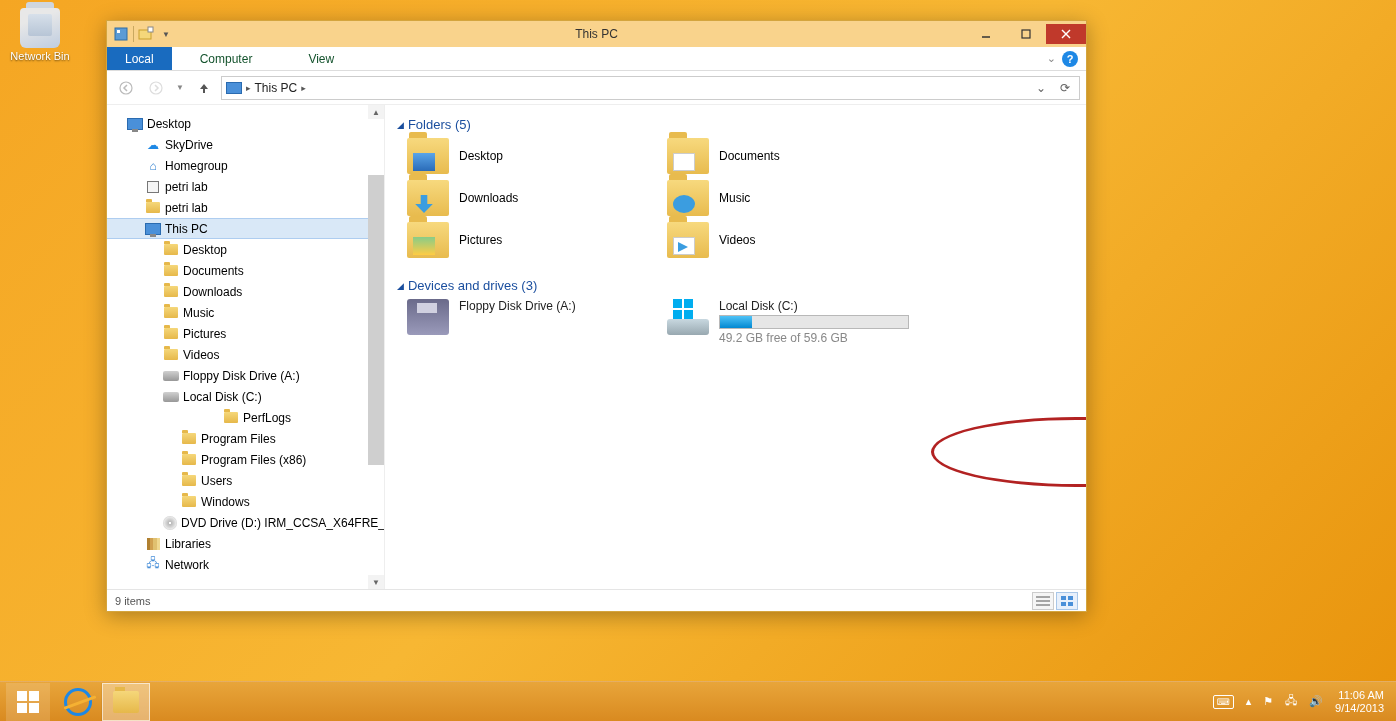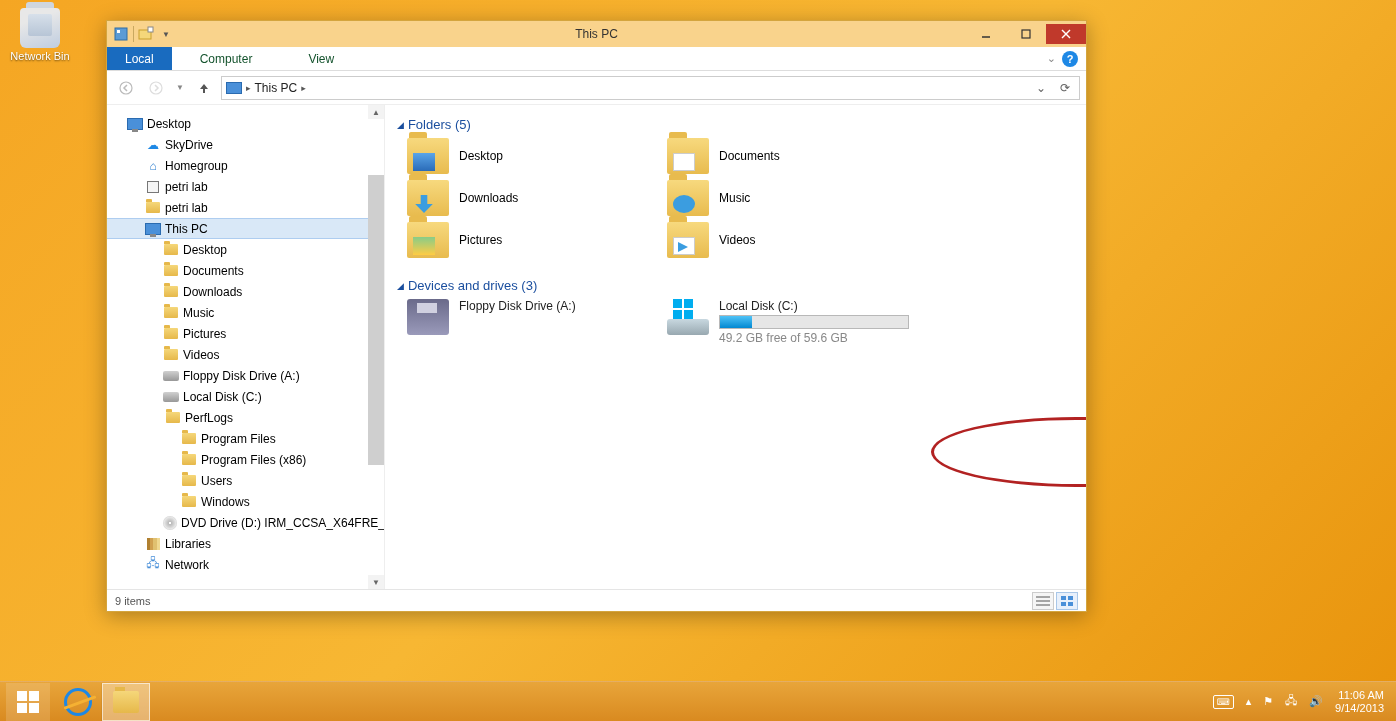--- a/index.html
+++ b/index.html
@@ -307,21 +307,21 @@
               <span class="ico-drive"></span>
             </span>
             <span>Floppy Disk Drive (A:)</span>
           </div>
           <div class="tree-item" style="padding-left: 56px;">
             <span class="ticon">
               <span class="ico-drive"></span>
             </span>
             <span>Local Disk (C:)</span>
           </div>
-          <div class="tree-item" style="padding-left: 58px;">
+          <div class="tree-item" style="padding-left: 116px;">
             <span class="ticon">
               <span class="ico-folder"></span>
             </span>
             <span>PerfLogs</span>
           </div>
           <div class="tree-item" style="padding-left: 74px;">
             <span class="ticon">
               <span class="ico-folder"></span>
             </span>
             <span>Program Files</span>

